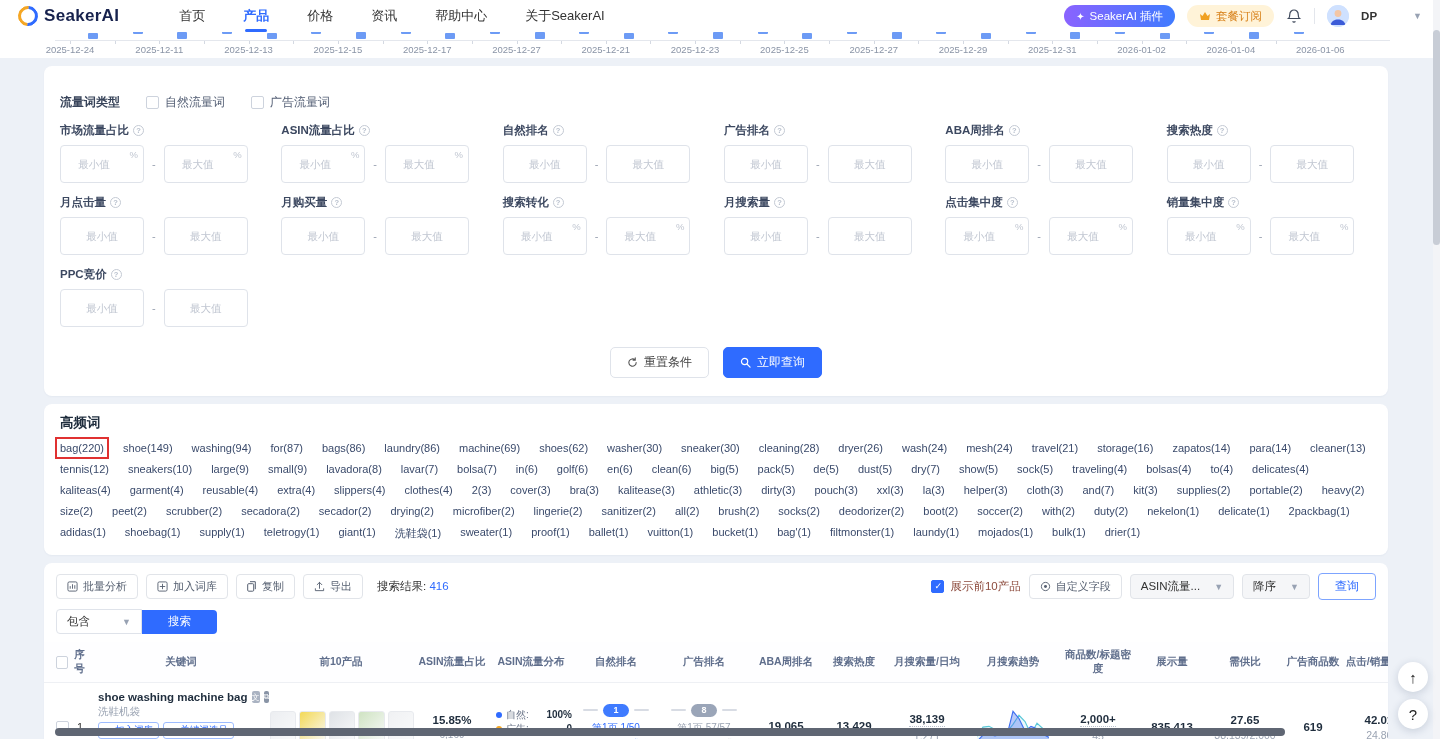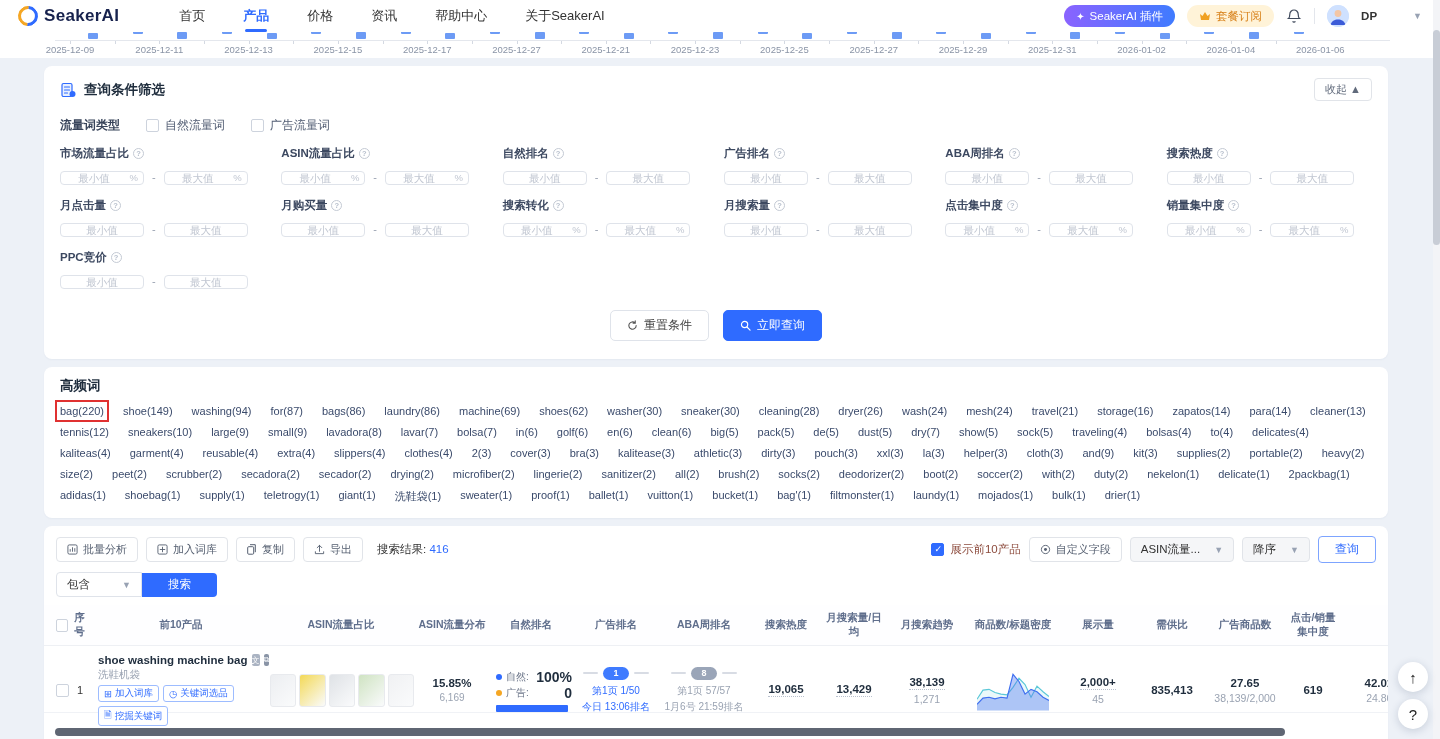--- a/index.html
+++ b/index.html
@@ -46,21 +46,21 @@
   .chk { display:flex; align-items:center; gap:6px; font-size:12px; color:#556076; cursor:pointer; }
   .box { width:13px; height:13px; border:1px solid #cdd3dd; border-radius:2px; background:#fff; }
   .box.checked { background:#2f6bff; border-color:#2f6bff; position:relative; }
   .box.checked::after { content:"✓"; color:#fff; font-size:9px; position:absolute; left:2px; top:0px; }
 
   .filter-grid { display:grid; grid-template-columns:repeat(6,1fr); column-gap:16px; row-gap:12px; margin-top:12px; }
   .f-label { font-size:11.5px; color:#3c4860; font-weight:bold; display:flex; align-items:center; gap:4px; margin-bottom:7px; }
   .info-i { width:11px; height:11px; border:1px solid #c4cad4; border-radius:50%; color:#b7bfcc; font-size:7.5px; display:inline-flex; align-items:center; justify-content:center; }
   .range { display:flex; align-items:center; gap:8px; }
   .inp-wrap { position:relative; width:84px; }
-  .inp { width:100%; height:14px; border:1px solid #dfe3ea; border-radius:4px; font-size:10.5px; text-align:center; color:#333; background:#fff; }
+  .inp { width:100%; height:38px; border:1px solid #dfe3ea; border-radius:4px; font-size:10.5px; text-align:center; color:#333; background:#fff; }
   .inp::placeholder { color:#c0c6d1; }
   .inp.pct { padding-right:16px; }
   .suffix { position:absolute; right:6px; top:4px; font-size:9.5px; color:#c0c6d1; pointer-events:none; }
   .range-dash { color:#99a1b0; font-size:11px; }
 
   .filter-actions { display:flex; justify-content:center; gap:14px; margin-top:20px; }
   .btn { display:inline-flex; align-items:center; gap:6px; font-size:12px; border-radius:5px; padding:6px 16px; cursor:pointer; border:1px solid #dfe3ea; background:#fff; color:#444; }
   .btn-primary { background:#2f6bff; border-color:#2f6bff; color:#fff; }
 
   
@@ -107,21 +107,21 @@
   .kw-btns { display:flex; flex-wrap:wrap; gap:4px; max-width:160px; }
   .kw-btn { font-size:9.5px; color:#2f6bff; border:1px solid #9dbcff; border-radius:3px; padding:1px 5px; background:#fff; cursor:pointer; display:inline-flex; gap:3px; align-items:center; white-space:nowrap; }
   .thumbs { display:flex; gap:3px; justify-content:flex-start; padding-left:4px; }
   .thumb { width:33px; height:33px; border:1px solid #e8eaee; border-radius:3px; }
   .pct-top { font-size:11.5px; font-weight:bold; color:#1f2d3d; }
   .pct-sub { font-size:10px; color:#9aa3b2; margin-top:3px; }
   .dist { text-align:left; padding-left:8px; }
   .dist-line { display:flex; align-items:center; font-size:10px; color:#6a7488; gap:4px; }
   .dot { width:6px; height:6px; border-radius:50%; }
   .dot.b { background:#2f6bff; } .dot.o { background:#f5a623; }
-  .dist-val { margin-left:auto; color:#1f2d3d; font-weight:bold; font-size:14px; }
+  .dist-val { margin-left:auto; color:#1f2d3d; font-weight:bold; font-size:10px; }
   .dist-bar { margin-top:4px; height:7px; width:72px; background:#2f6bff; border-radius:1px; position:relative; overflow:hidden; }
   .rankline { display:flex; align-items:center; justify-content:center; gap:5px; }
   .rdash { width:15px; height:2px; background:#d8dce4; border-radius:1px; }
   .rpill { min-width:26px; height:13px; border-radius:7px; color:#fff; font-size:9px; display:flex; align-items:center; justify-content:center; font-weight:bold; }
   .rpill.blue { background:#3f7bff; } .rpill.grey { background:#9aa5b8; }
   .rl1 { font-size:10px; margin-top:4px; }
   .rl2 { font-size:10px; margin-top:2px; }
   .blue-t { color:#2f6bff; } .grey-t { color:#9aa3b2; }
   .num-b { font-size:11.5px; font-weight:bold; color:#1f2d3d; display:inline-block; }
   .dotted { border-bottom:1px dotted #b9c1ce; padding-bottom:1px; }
@@ -176,21 +176,21 @@
             <path d="M3.5 20c1-4 4-5.5 7.5-5.5S17.5 16 18.5 20z" fill="#3b5bd8"></path>
           </svg>
       </span>
       <span class="user-name">DP</span>
       <span class="caret">▼</span>
     </div>
   </header>
 
   <div class="chart-strip" id="chartStrip">
     <div class="axis-line"></div>
-  <div class="axis-label" style="left: 35px;">2025-12-09</div>
+  <div class="axis-label" style="left: 35px;">2025-12-24</div>
       <div class="axis-label" style="left: 124.3px;">2025-12-11</div>
       <div class="axis-label" style="left: 213.6px;">2025-12-13</div>
       <div class="axis-label" style="left: 302.9px;">2025-12-15</div>
       <div class="axis-label" style="left: 392.2px;">2025-12-17</div>
       <div class="axis-label" style="left: 481.5px;">2025-12-27</div>
       <div class="axis-label" style="left: 570.8px;">2025-12-21</div>
       <div class="axis-label" style="left: 660.1px;">2025-12-23</div>
       <div class="axis-label" style="left: 749.4px;">2025-12-25</div>
       <div class="axis-label" style="left: 838.7px;">2025-12-27</div>
       <div class="axis-label" style="left: 928px;">2025-12-29</div>
@@ -250,29 +250,20 @@
       <div class="axis-tick" style="left: 1141.6px;"></div>
       <div class="axis-bar" style="left: 1204.25px; height: 4px; top: -2px;"></div>
       <div class="axis-tick" style="left: 1186.25px;"></div>
       <div class="axis-bar" style="left: 1248.9px; height: 7px; top: 0px;"></div>
       <div class="axis-tick" style="left: 1230.9px;"></div>
       <div class="axis-bar" style="left: 1293.55px; height: 4px; top: -2px;"></div>
       <div class="axis-tick" style="left: 1275.55px;"></div>
     </div>
 
   <section class="card filter-card">
-    <div class="card-head">
-      <svg class="head-icon" viewBox="0 0 16 16">
-          <rect x="2" y="1.5" width="10" height="13" rx="1.5" fill="#e8f0ff" stroke="#2f6bff" stroke-width="1.2"></rect>
-          <path d="M4.5 5h5M4.5 8h5M4.5 11h3" stroke="#2f6bff" stroke-width="1.2" stroke-linecap="round"></path>
-          <circle cx="12.5" cy="12" r="3" fill="#2f6bff"></circle>
-        </svg>
-      <span class="card-title">查询条件筛选</span>
-      <button class="collapse-btn">收起 ▲</button>
-    </div>
     <div class="type-row">
       <span class="type-label">流量词类型</span>
       <span id="typeOpts" style="display:flex;gap:26px;">
           <label class="chk">
             <span class="box"></span>
             <span>自然流量词</span>
           </label>
           <label class="chk">
             <span class="box"></span>
             <span>广告流量词</span>
@@ -497,21 +488,21 @@
         <span class="word">cover(3)</span>
         <span class="word">bra(3)</span>
         <span class="word">kalitease(3)</span>
         <span class="word">athletic(3)</span>
         <span class="word">dirty(3)</span>
         <span class="word">pouch(3)</span>
         <span class="word">xxl(3)</span>
         <span class="word">la(3)</span>
         <span class="word">helper(3)</span>
         <span class="word">cloth(3)</span>
-        <span class="word">and(9)</span>
+        <span class="word">and(7)</span>
         <span class="word">kit(3)</span>
         <span class="word">supplies(2)</span>
         <span class="word">portable(2)</span>
         <span class="word">heavy(2)</span>
         <span class="word">size(2)</span>
         <span class="word">peet(2)</span>
         <span class="word">scrubber(2)</span>
         <span class="word">secadora(2)</span>
         <span class="word">secador(2)</span>
         <span class="word">drying(2)</span>
@@ -609,20 +600,21 @@
         <span class="caret">▼</span>
       </div>
       <button class="btn-search">搜索</button>
     </div>
     <div class="tbl" id="tbl">
         <div class="tr head">
           <div class="th first">
             <span class="box"></span>
             <span>序号</span>
           </div>
+          <div class="th">关键词</div>
           <div class="th">前10产品</div>
           <div class="th">ASIN流量占比</div>
           <div class="th">ASIN流量分布</div>
           <div class="th">自然排名</div>
           <div class="th">广告排名</div>
           <div class="th">ABA周排名</div>
           <div class="th">搜索热度</div>
           <div class="th">月搜索量/日均</div>
           <div class="th">月搜索趋势</div>
           <div class="th">商品数/标题密度</div>

